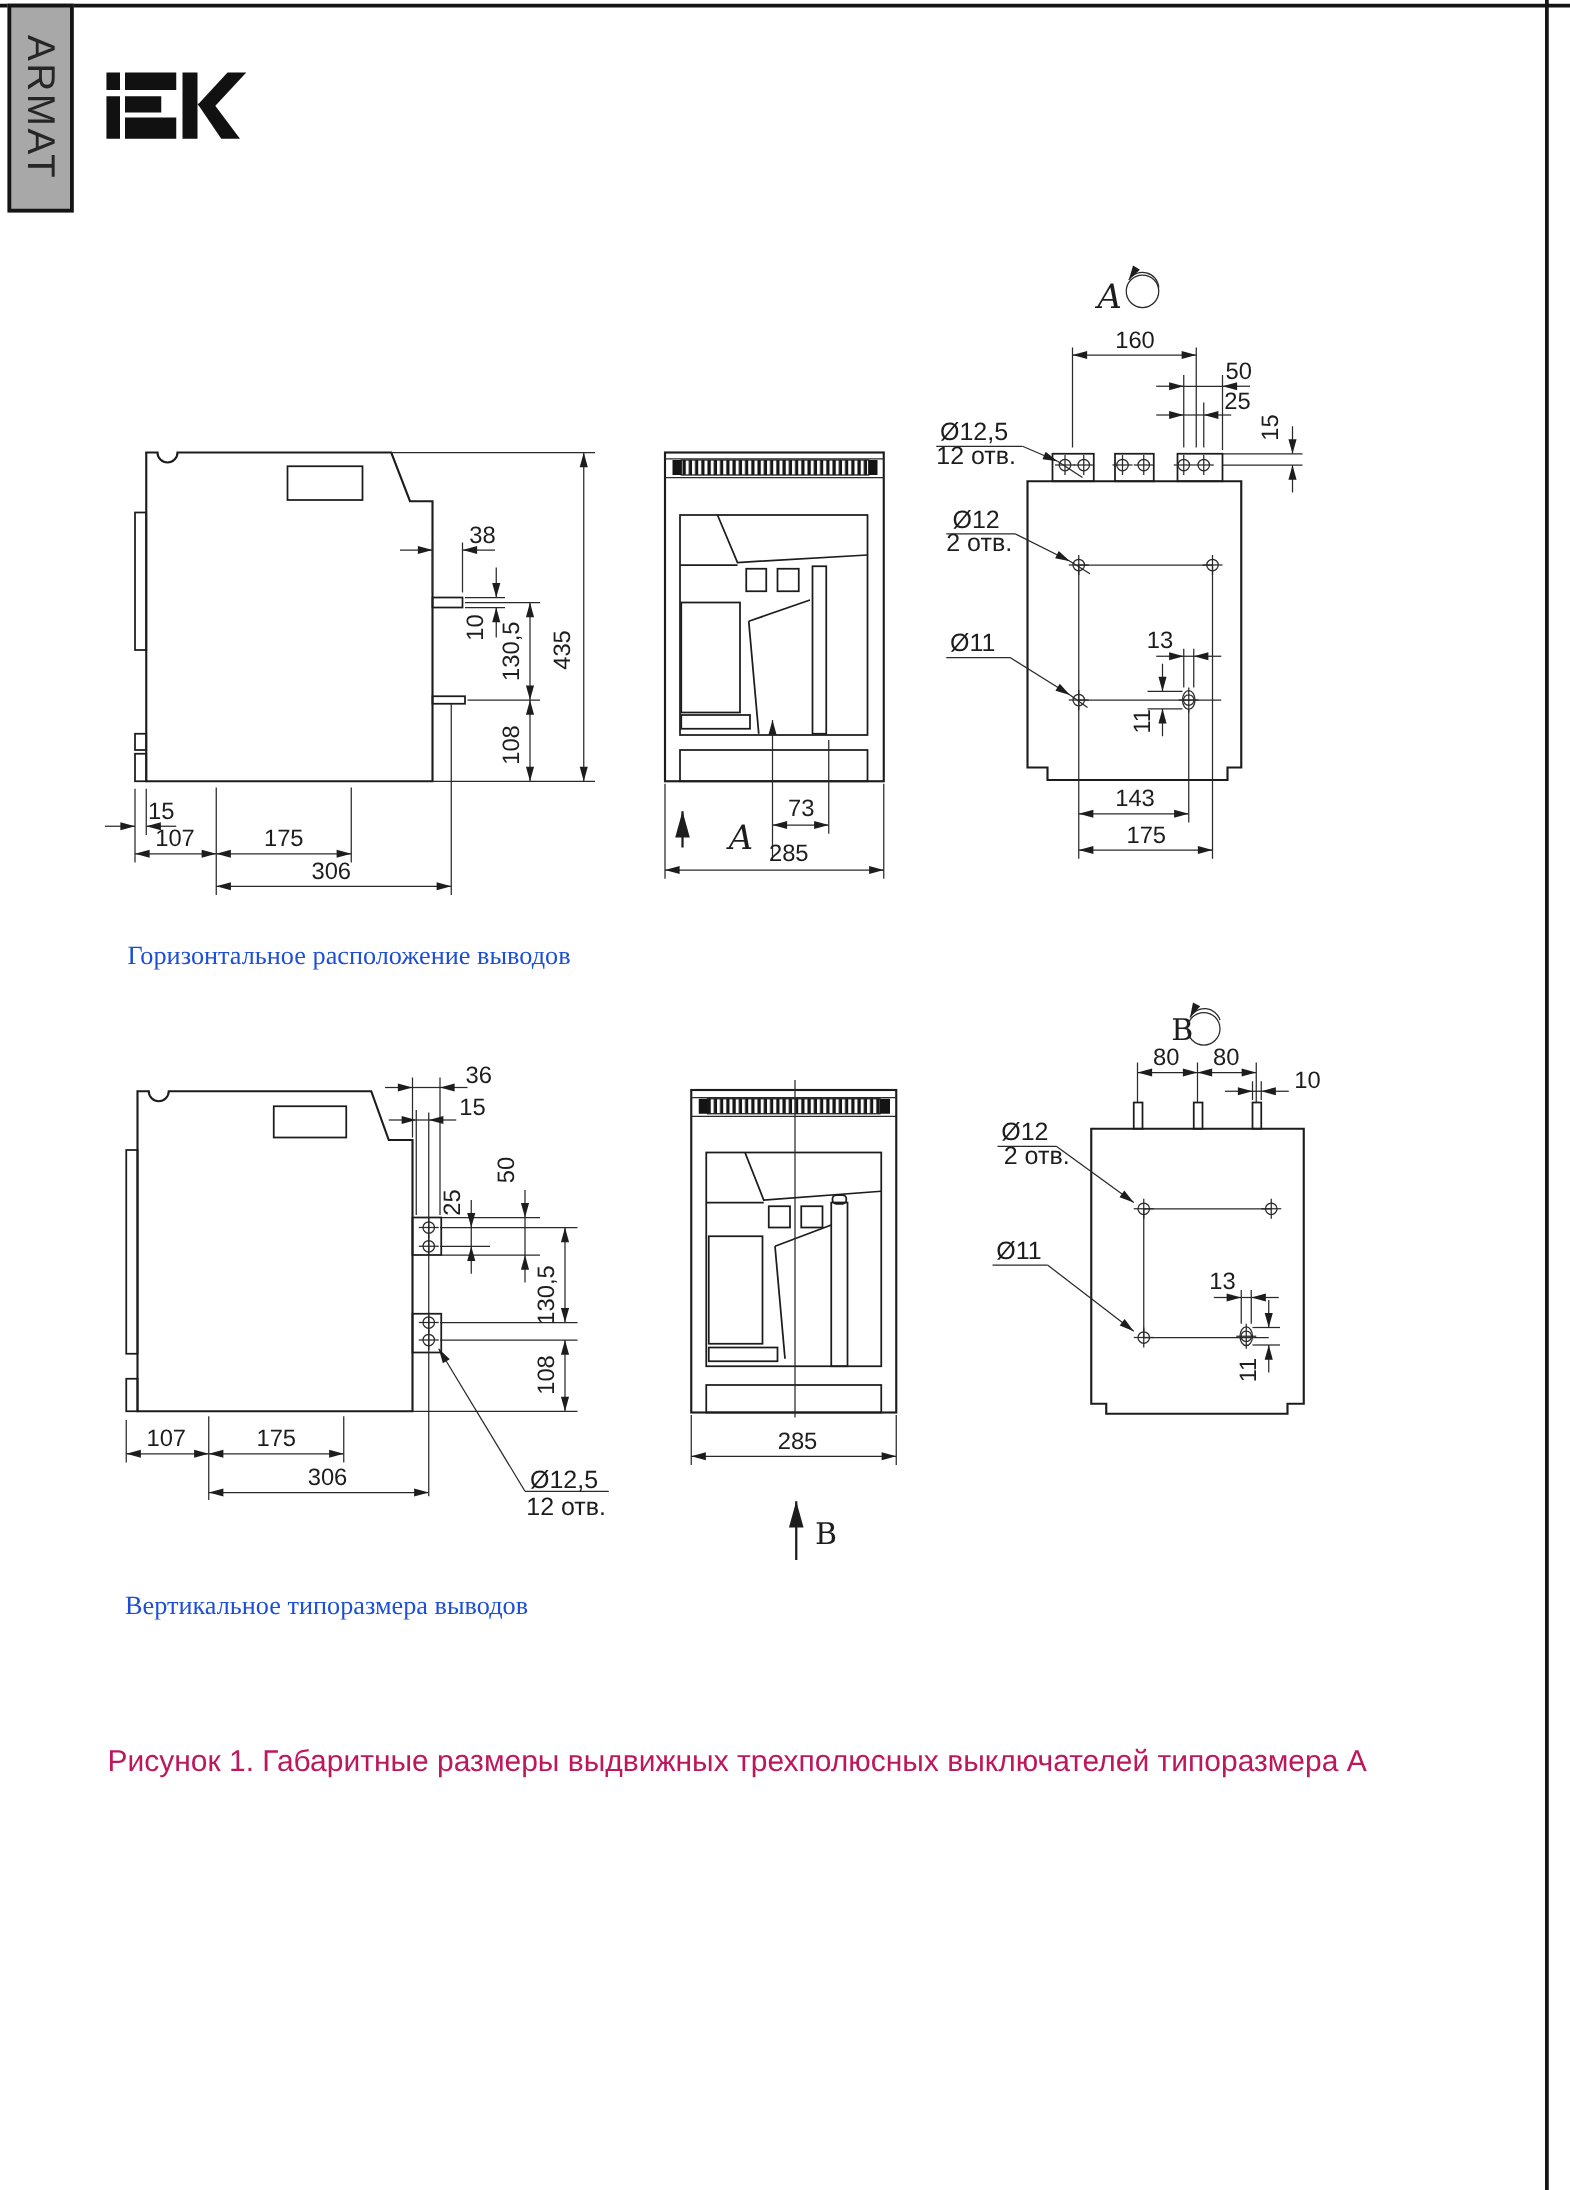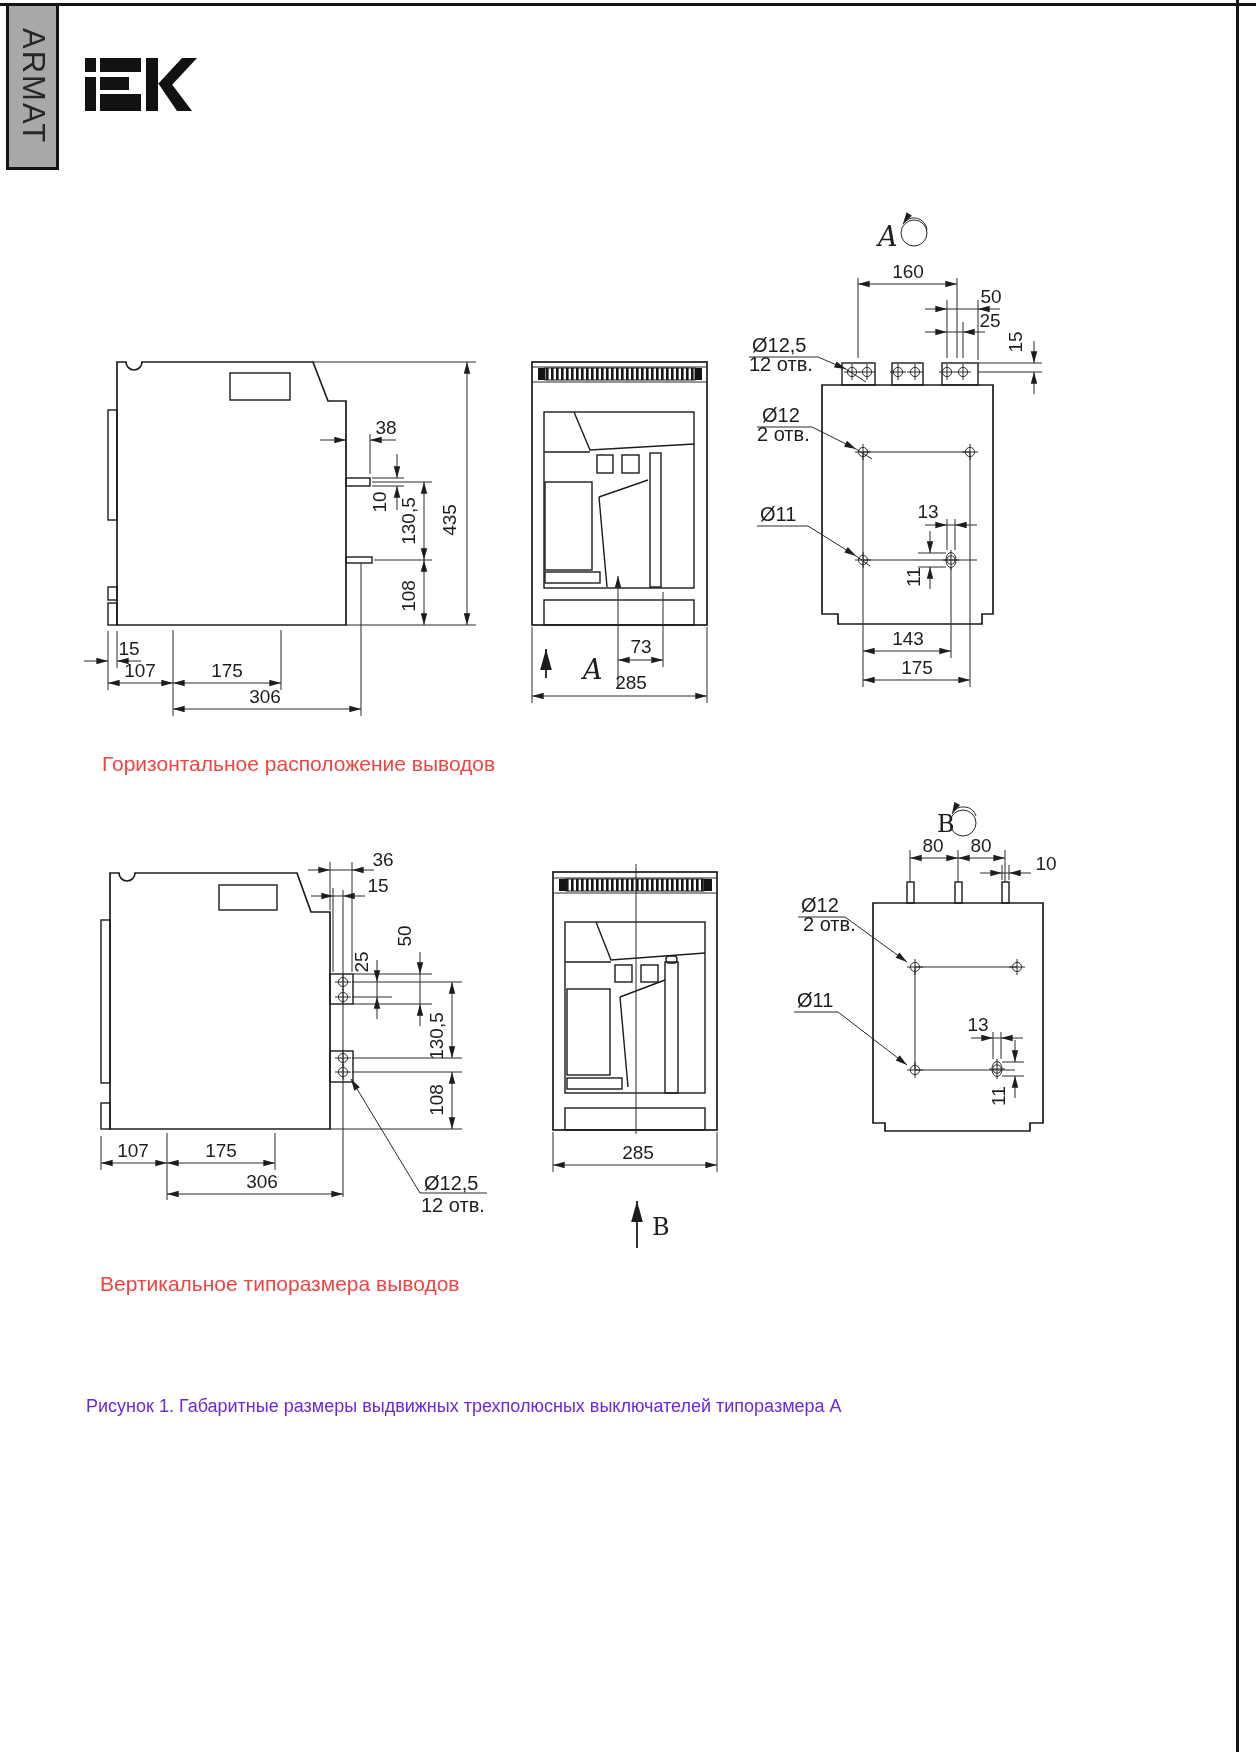--- a/index.html
+++ b/index.html
@@ -4,22 +4,22 @@
 <style>
   html,body{margin:0;padding:0;background:#e8e8e8;}
   .page{position:relative;width:1256px;height:1752px;background:#ffffff;overflow:hidden;
         font-family:"Liberation Sans",sans-serif;}
   .border-top{position:absolute;left:0;top:3px;width:1256px;height:3px;background:#141414;}
   .border-right{position:absolute;left:1236px;top:0;width:3px;height:1752px;background:#141414;}
   .brand-tab{position:absolute;left:6px;top:3px;width:53px;height:167px;background:#a8a8a8;
              border:3px solid #141414;box-sizing:border-box;display:flex;align-items:center;justify-content:center;}
   .brand-text{writing-mode:vertical-rl;font-size:31px;color:#262626;letter-spacing:2px;font-weight:400;}
   .logo{position:absolute;left:85px;top:56px;}
-  .caption{position:absolute;color:#ef4444;font-size:21px;}
-  .figcaption{position:absolute;color:#6d28d9;font-size:18px;}
+  .caption{position:absolute;color:#1d4ed8;font-size:21px;font-family:Liberation Serif, serif;}
+  .figcaption{position:absolute;color:#be185d;font-size:24px;}
   svg.draw{position:absolute;left:0;top:0;}
   .ol{stroke:#1c1c1c;stroke-width:1.7;fill:none;stroke-linejoin:miter;}
   .ol2{stroke:#1c1c1c;stroke-width:1.4;fill:none;}
   .thin{stroke:#2a2a2a;stroke-width:1;fill:none;}
   .bold-arrow{stroke:#1c1c1c;stroke-width:1.8;fill:none;}
   text{fill:#1d1d1d;font-size:19px;font-family:"Liberation Sans",sans-serif;}
   text.dim{text-anchor:middle;}
   text.lbl{text-anchor:start;font-size:20px;}
   text.it{font-family:"DejaVu Serif",serif;font-style:italic;font-size:27px;text-anchor:start;}
   text.sr{font-family:"DejaVu Serif",serif;font-size:24px;text-anchor:start;}

